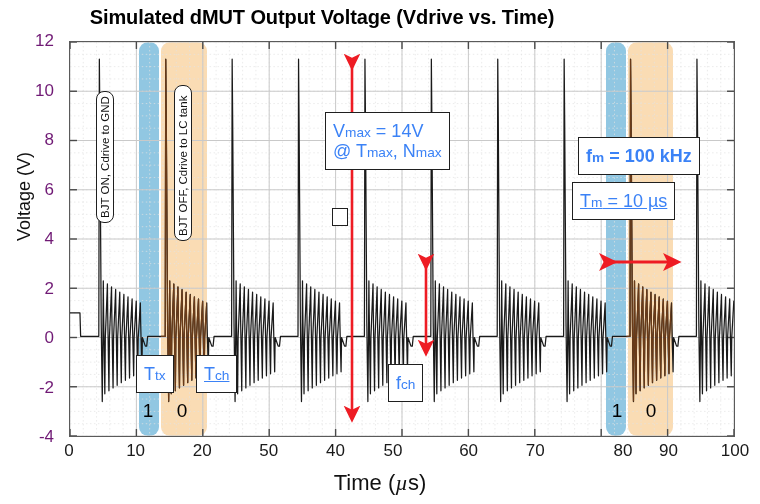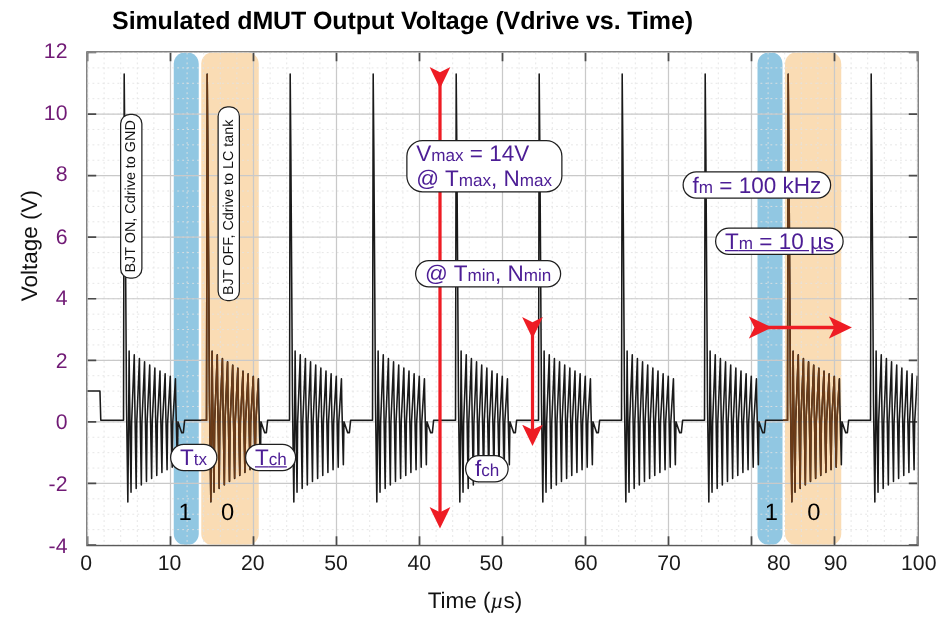--- a/index.html
+++ b/index.html
@@ -27,29 +27,29 @@
   .xlabwrap{position:absolute;left:69px;top:441px;width:666px;height:26px;}
   .xlabwrap span{position:absolute;top:0;transform:translateX(-50%);
     font-size:17px;color:#1a1a1a;white-space:nowrap;}
 
   #ylabel{
     position:absolute;left:-86px;top:186px;width:220px;text-align:center;
     font-size:18px;color:#111;transform:rotate(-90deg);transform-origin:center center;
   }
   #xlabel{
     position:absolute;left:0;top:470px;width:760px;text-align:center;
-    font-size:18px;color:#111;
+    font-size:22px;color:#111;
   }
   #xlabel i{font-family:"Liberation Serif",serif;font-style:italic;}
 
   
   .callout{
     position:absolute;background:#ffffff;border:1.6px solid #1f1f1f;
-    border-radius:13px;color:#4c1d95;font-size:18px;line-height:1.12;
-    padding:0 7px;white-space:nowrap;box-sizing:border-box;
+    border-radius:0;color:#3b82f6;font-size:18px;line-height:1.12;
+    padding:8px 7px;white-space:nowrap;box-sizing:border-box;
   }
   .sub{font-size:0.76em;}
 
   
   .vlabel{
     position:absolute;background:#fff;border:1.4px solid #1f1f1f;border-radius:8px;
     font-size:11.5px;color:#111;padding:2px 4px;white-space:nowrap;
     transform-origin:center center;
   }
 
@@ -272,32 +272,31 @@
     <line x1="426" y1="262" x2="426" y2="348" stroke="#ee1c24" stroke-width="2.6" marker-start="url(#ah)" marker-end="url(#ah)"></line>
     <line x1="608" y1="262" x2="672" y2="262" stroke="#ee1c24" stroke-width="2.8" marker-start="url(#ah)" marker-end="url(#ah)"></line>
   </svg>
 
   <div class="vlabel" style="left:105px;top:157px;width:122px;transform:translate(-50%,-50%) rotate(-90deg);">BJT ON, Cdrive to GND</div>
   <div class="vlabel" style="left:183px;top:163px;width:146px;transform:translate(-50%,-50%) rotate(-90deg);">BJT OFF, Cdrive to LC tank</div>
 
   <div class="callout" style="left:136px;top:355px;"><span>T</span><span class="sub">tx</span></div>
   <div class="callout" style="left:196px;top:355px;text-decoration:underline;"><span>T</span><span class="sub">ch</span></div>
 
-  <div class="callout" style="left:372px;top:364px;"><span>f</span><span class="sub">ch</span></div>
+  <div class="callout" style="left:388px;top:364px;"><span>f</span><span class="sub">ch</span></div>
 
   <div class="callout" style="left:325px;top:112px;">
     <div><span>V</span><span class="sub">max</span><span> = 14V</span></div>
     <div><span>@ T</span><span class="sub">max</span><span>, N</span><span class="sub">max</span></div>
   </div>
 
   <div class="callout" style="left:332px;top:208px;">
-    <div><span>@ T</span><span class="sub">min</span><span>, N</span><span class="sub">min</span></div>
-  </div>
-
-  <div class="callout" style="left:546px;top:137px;"><span>f</span><span class="sub">m</span><span> = 100 kHz</span></div>
+  </div>
+
+  <div class="callout" style="left:578px;top:137px;font-weight:bold;"><span>f</span><span class="sub">m</span><span> = 100 kHz</span></div>
   <div class="callout" style="left:572px;top:182px;text-decoration:underline;"><span>T</span><span class="sub">m</span><span> = 10 µs</span></div>
 
   <div class="digit" style="left:139px;top:400px;width:18px;">1</div>
   <div class="digit" style="left:173px;top:400px;width:18px;">0</div>
   <div class="digit" style="left:608px;top:400px;width:18px;">1</div>
   <div class="digit" style="left:642px;top:400px;width:18px;">0</div>
 
 </div>
 
 </body></html>

